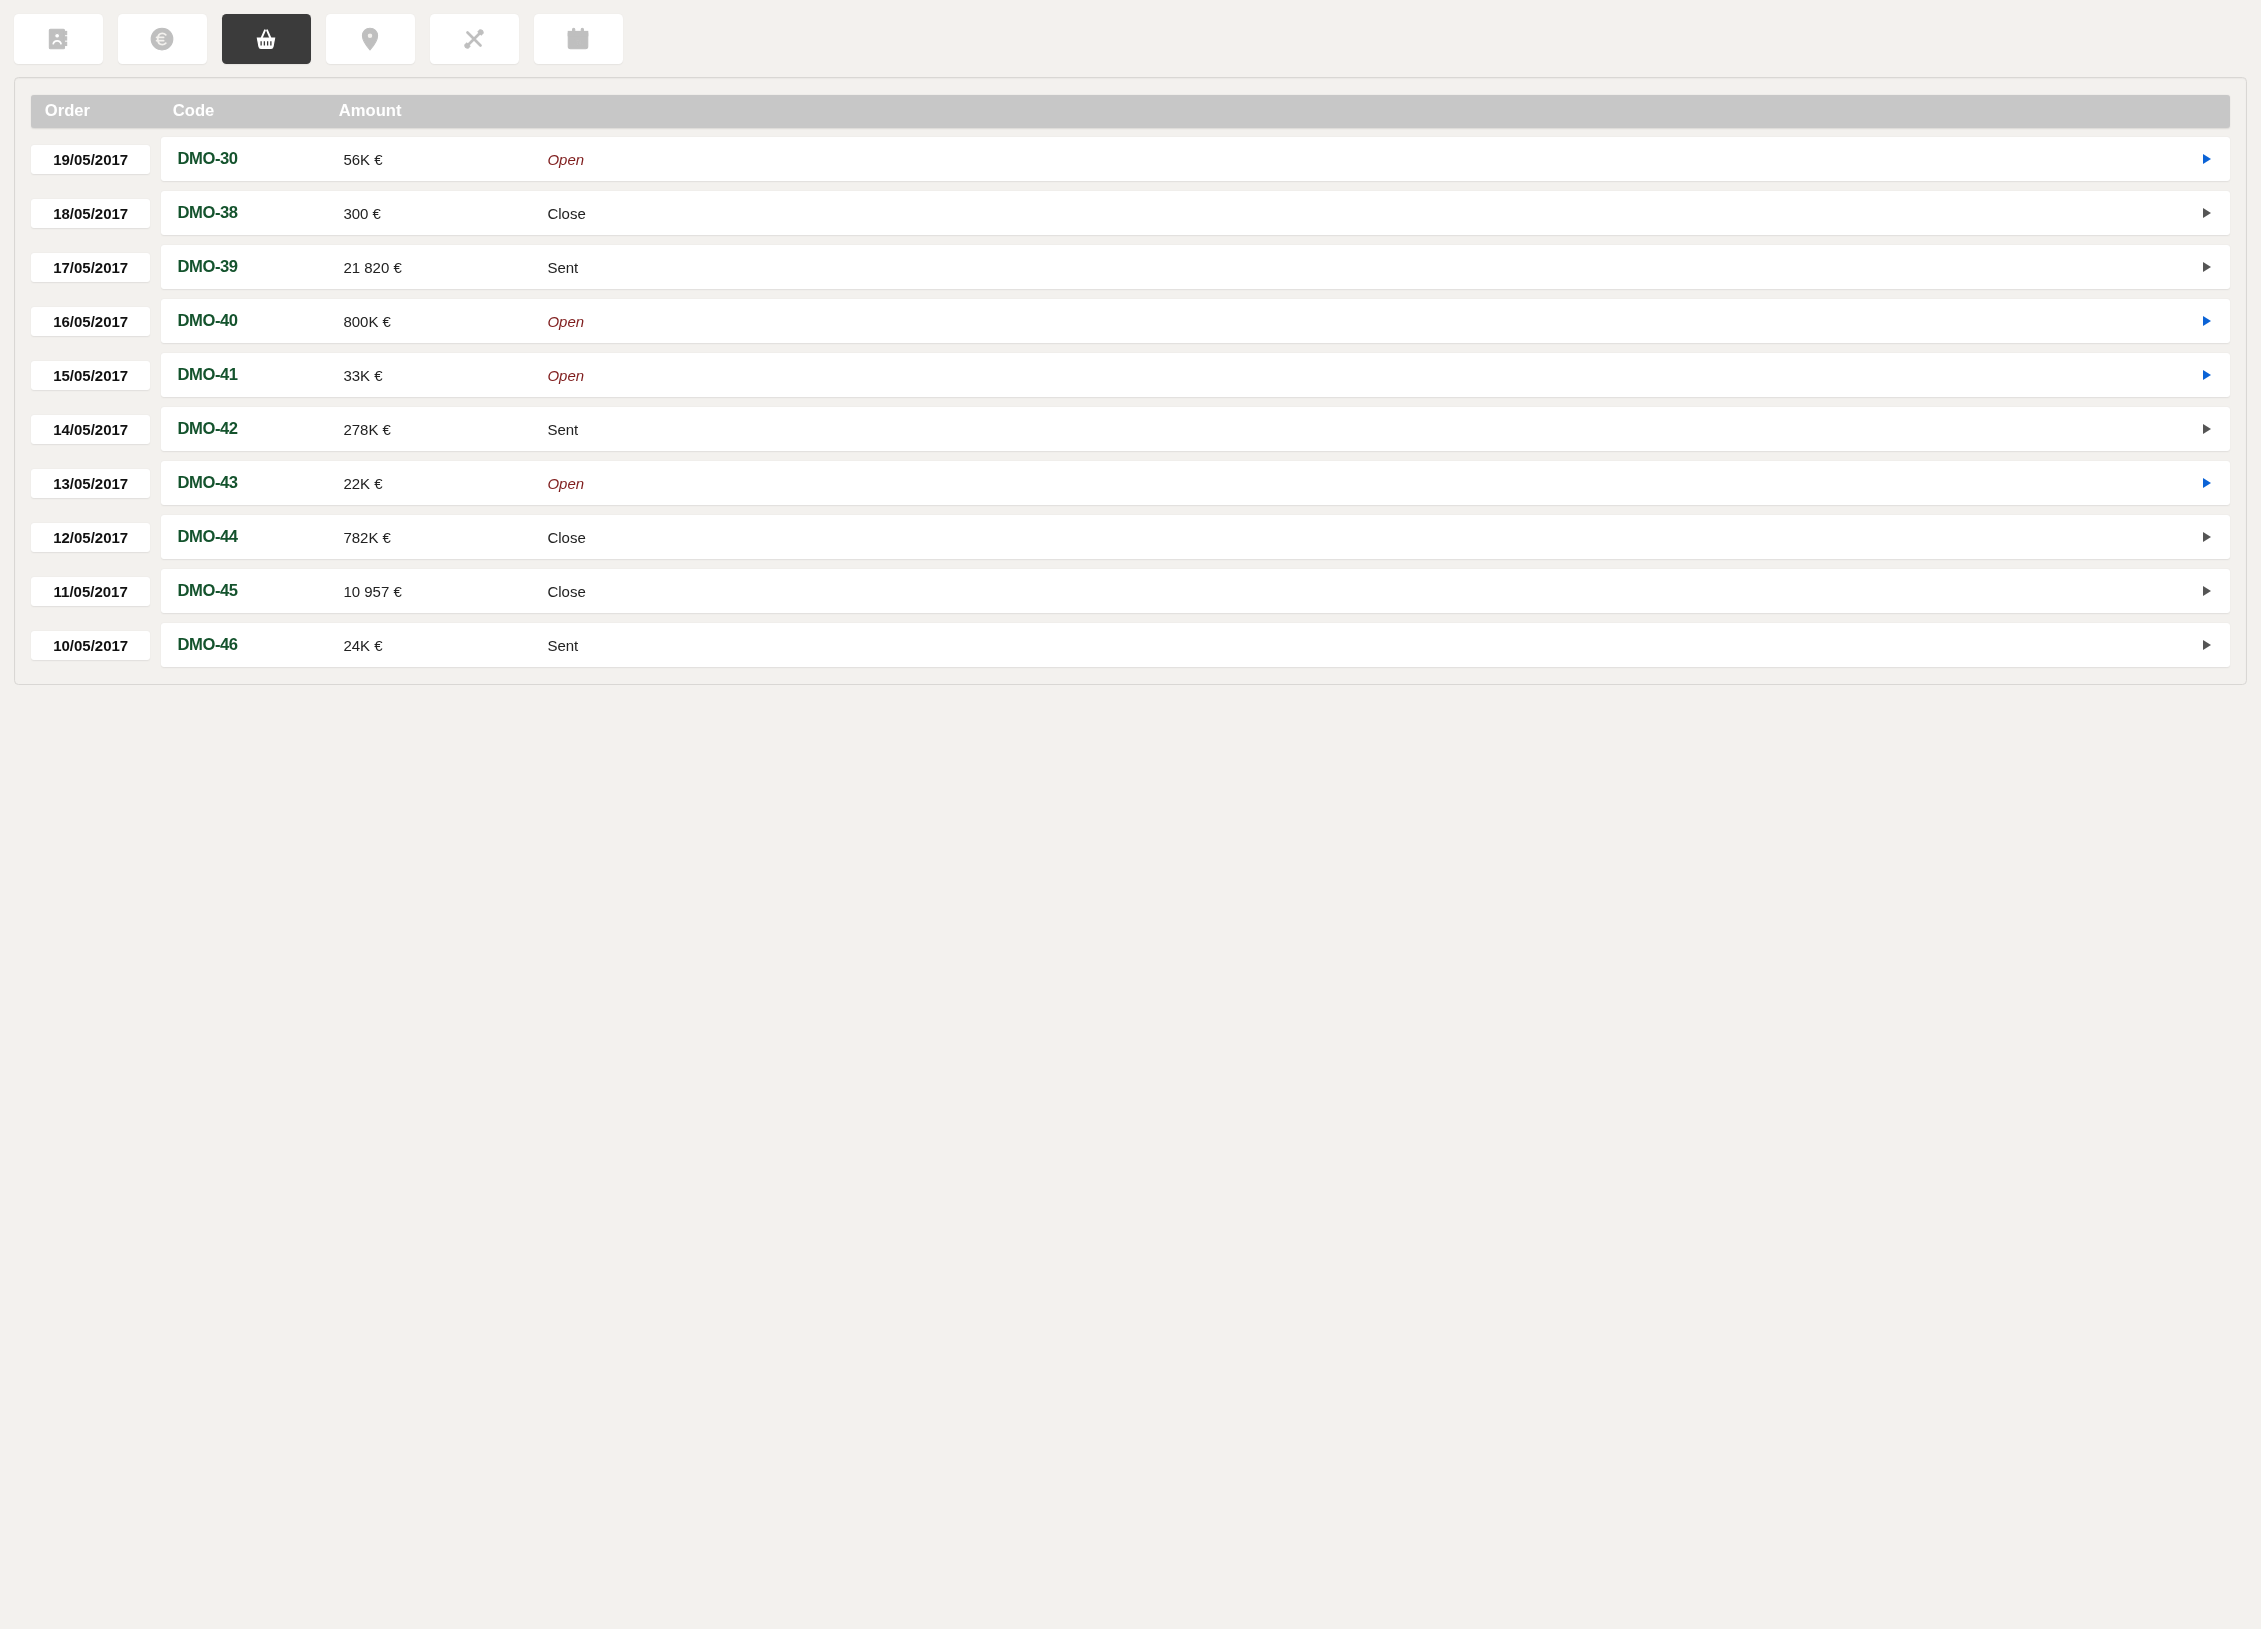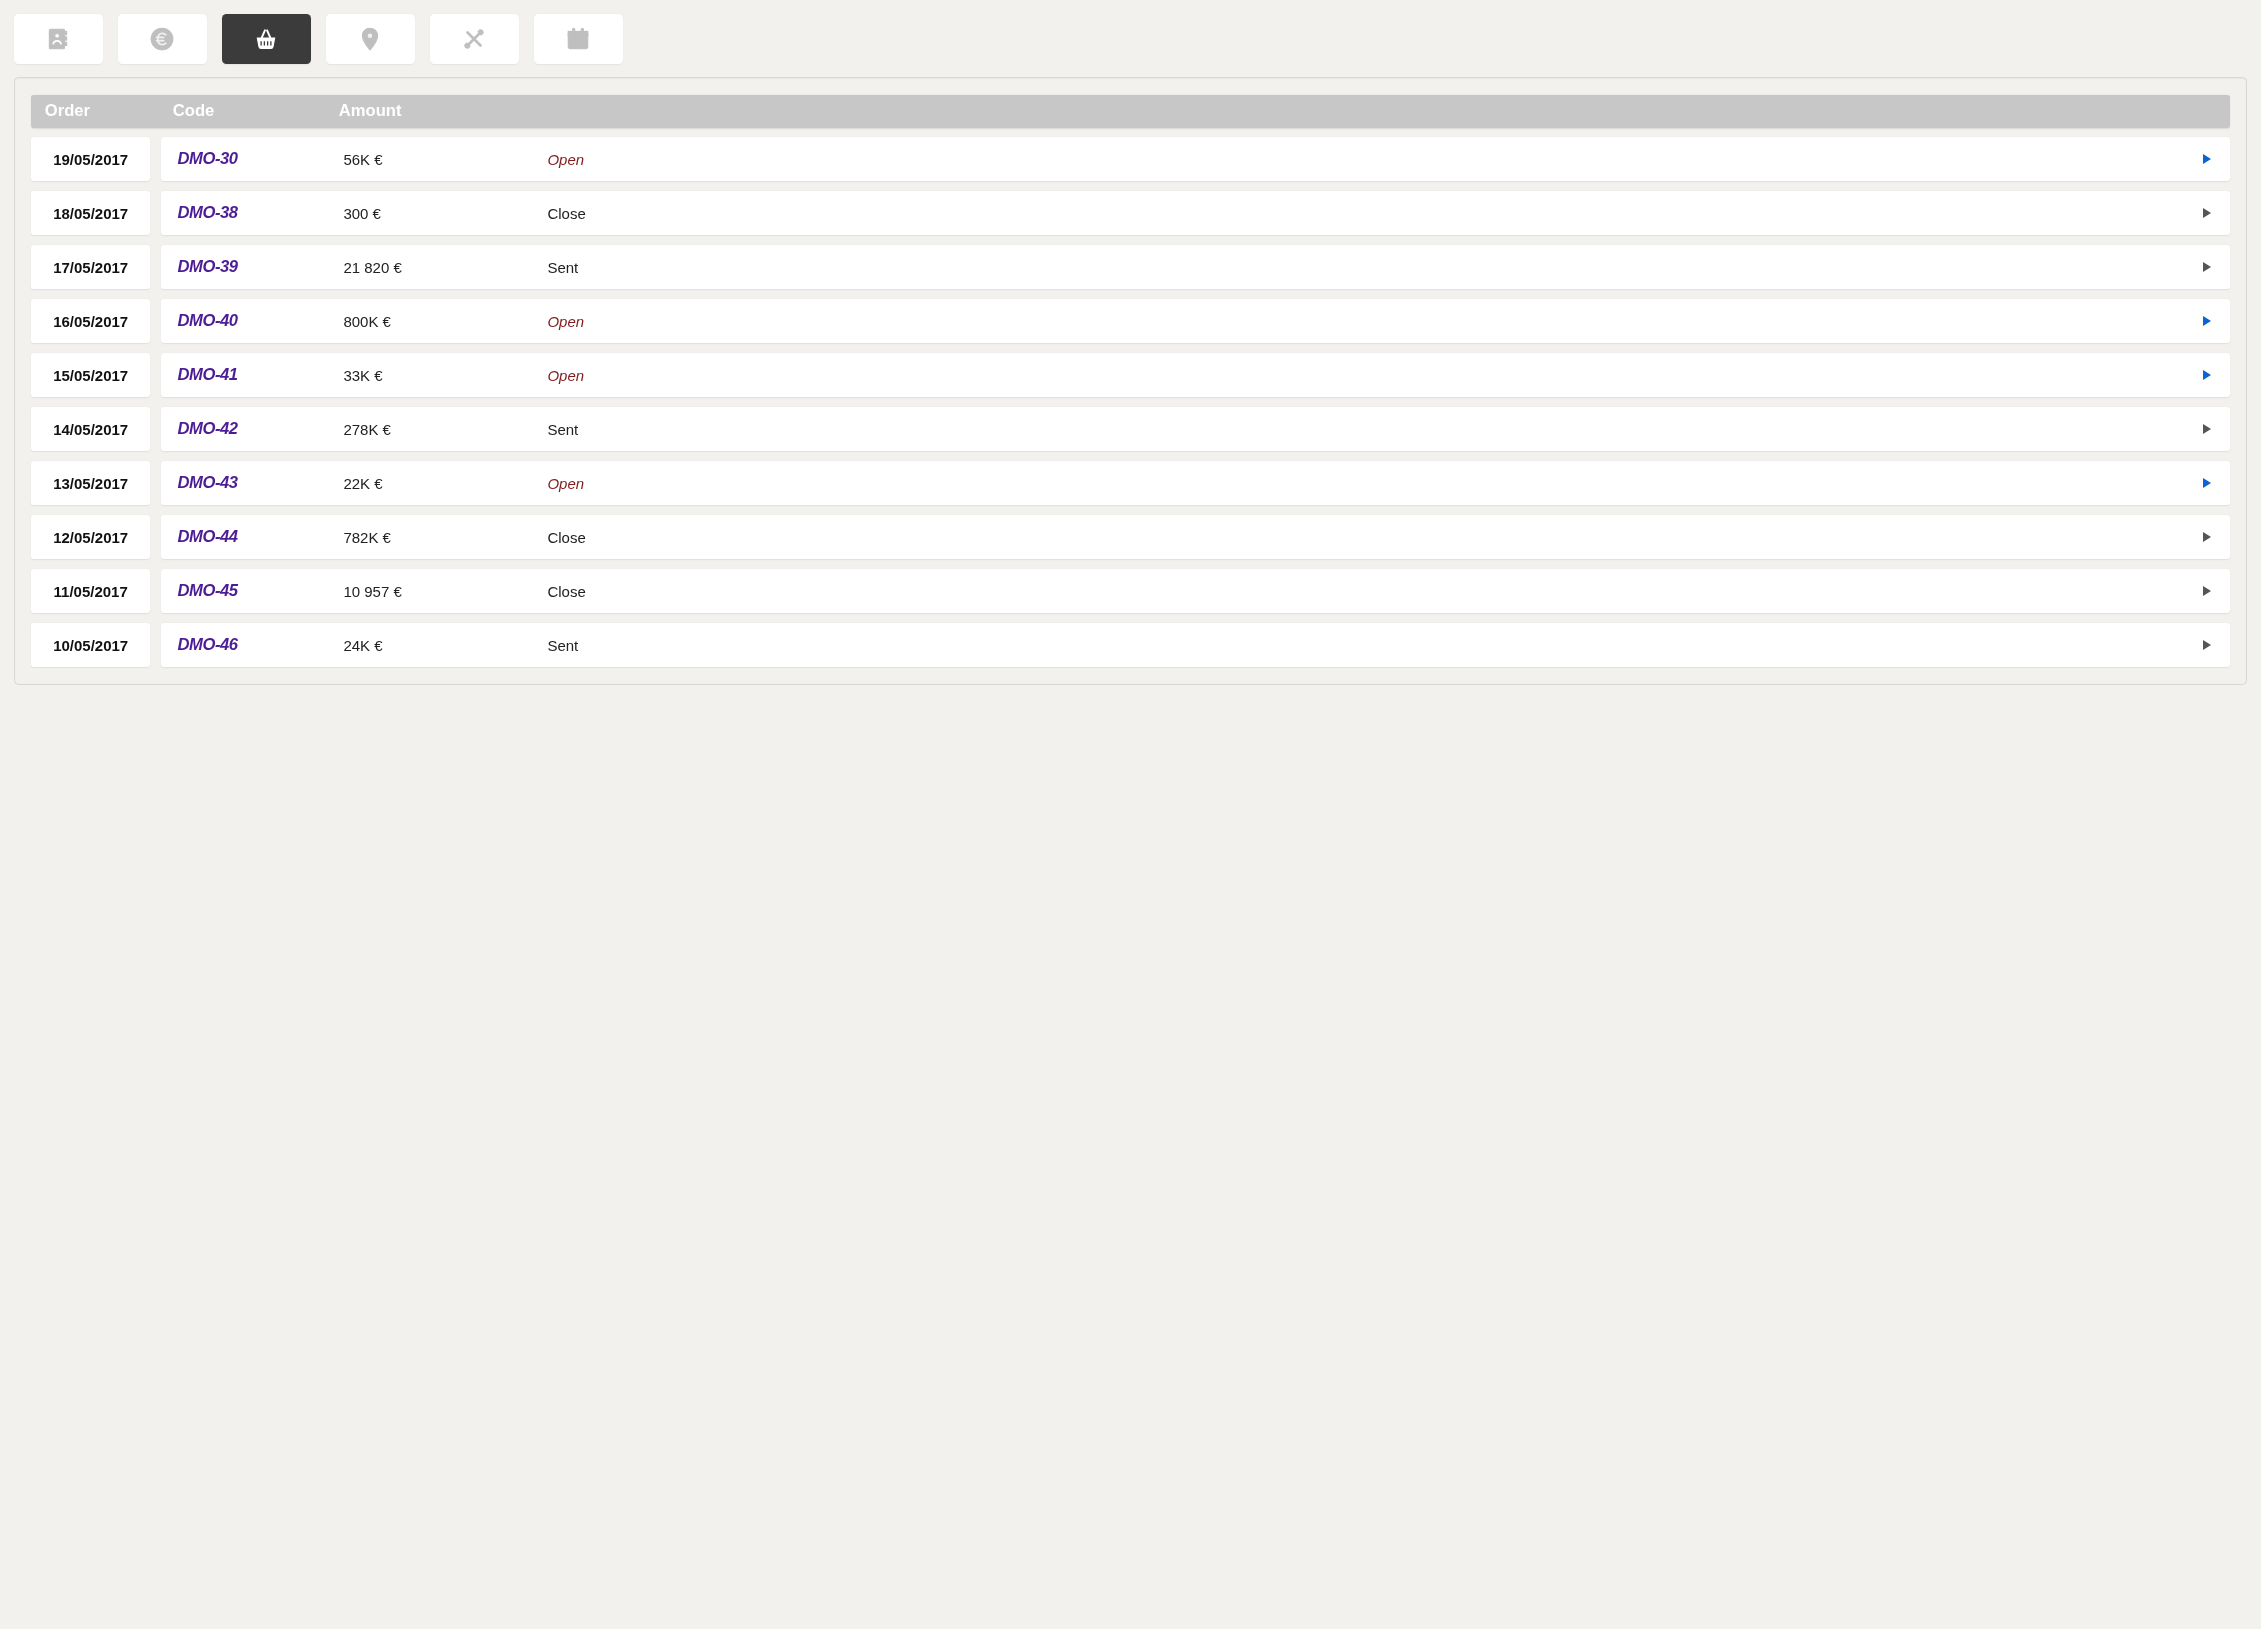--- a/index.html
+++ b/index.html
@@ -107,21 +107,21 @@
 
   
   .rows { margin-top: 9px; display: flex; flex-direction: column; gap: 9px; }
   .row {
     display: flex;
     align-items: center;
     height: 45px;
   }
   .date-card {
     width: 119px;
-    height: 44px;
+    height: 29px;
     background: #ffffff;
     border-radius: 3px;
     box-shadow: 0 0.8px 1.5px rgba(0,0,0,0.08);
     display: flex;
     align-items: center;
     justify-content: center;
     font-weight: 700;
     font-size: 15px;
     color: #111;
     font-stretch: condensed;
@@ -133,24 +133,23 @@
     background: #ffffff;
     border-radius: 3px;
     box-shadow: 0 0.8px 1.5px rgba(0,0,0,0.08);
     display: flex;
     align-items: center;
     padding: 0 16.6px;
   } 
   .code-val {
     font-weight: 700;
     font-size: 16.6px;
-    color: #4c1d95;
+    color: #14532d;
     font-stretch: condensed;
     letter-spacing: -0.4px;
-    font-style: italic;
   }
   .amount-val {
     font-size: 15px;
     color: #222;
   }
   .status-val {
     font-size: 15px;
     color: #222;
   }
   .status-open {

